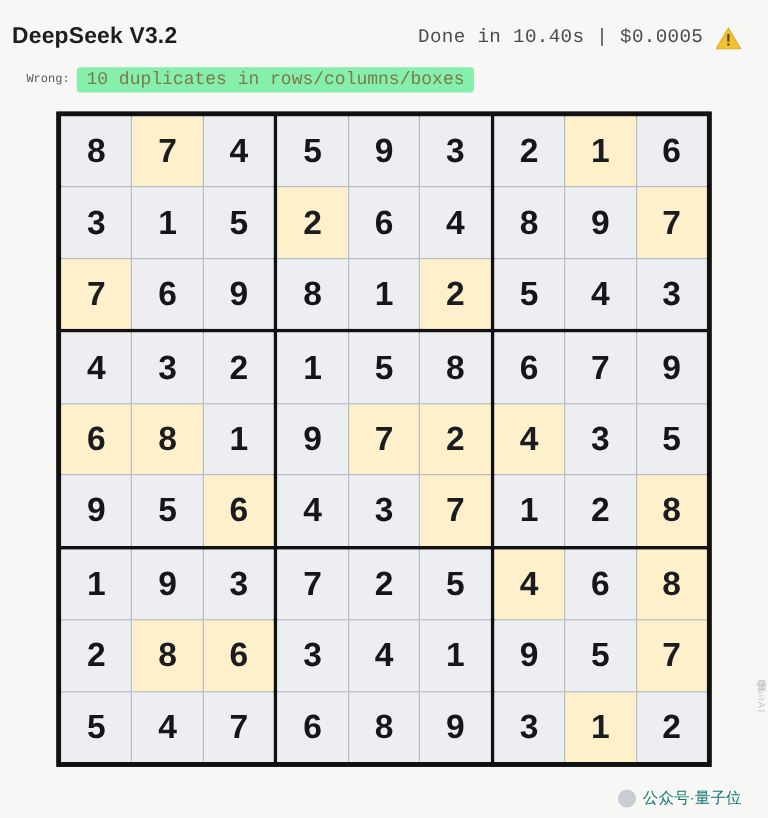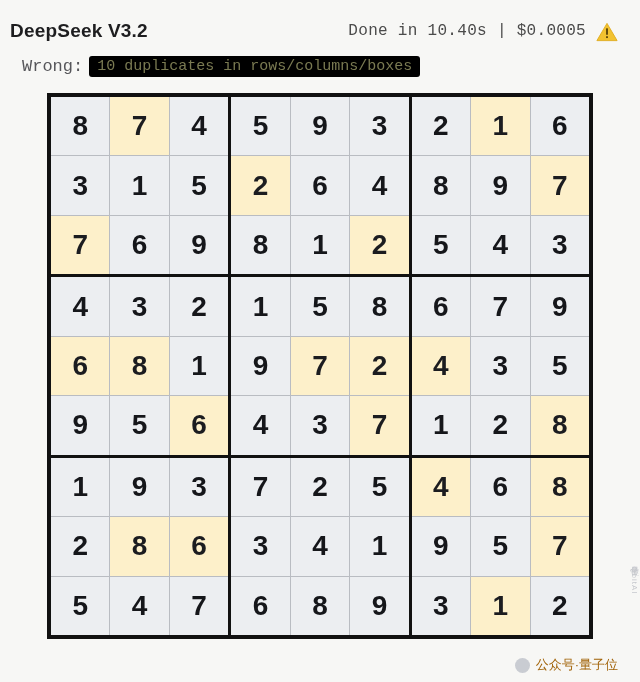--- a/index.html
+++ b/index.html
@@ -51,28 +51,28 @@
 
   .subheader {
     display: flex;
     align-items: center;
     gap: 6px;
     padding: 14px 22px 0 22px;
     box-sizing: border-box;
   }
   .wrong-label {
     font-family: "Liberation Mono", monospace;
-    font-size: 17px;
+    font-size: 10px;
     color: #56565a;
   }
   .wrong-detail {
     font-family: "Liberation Mono", monospace;
     font-size: 15px;
     color: #7a7a52;
-    background: #000000;
+    background: #86efac;
     padding: 2px 8px;
     border-radius: 3px;
     white-space: nowrap;
   }
 
   .board-wrap {
     padding: 16px 0 0 0;
     display: flex;
     justify-content: center;
   }
@@ -111,21 +111,21 @@
     color: #1b1c20;
   }
 
   .watermark {
     position: absolute;
     right: 22px;
     bottom: 8px;
     display: flex;
     align-items: center;
     gap: 6px;
-    color: #a16207;
+    color: #0f766e;
     font-size: 13px;
     font-family: "Liberation Sans", sans-serif;
   }
   .wm-logo {
     width: 15px;
     height: 15px;
     border-radius: 50%;
     background: #c9ccd2;
     display: inline-block;
   }

